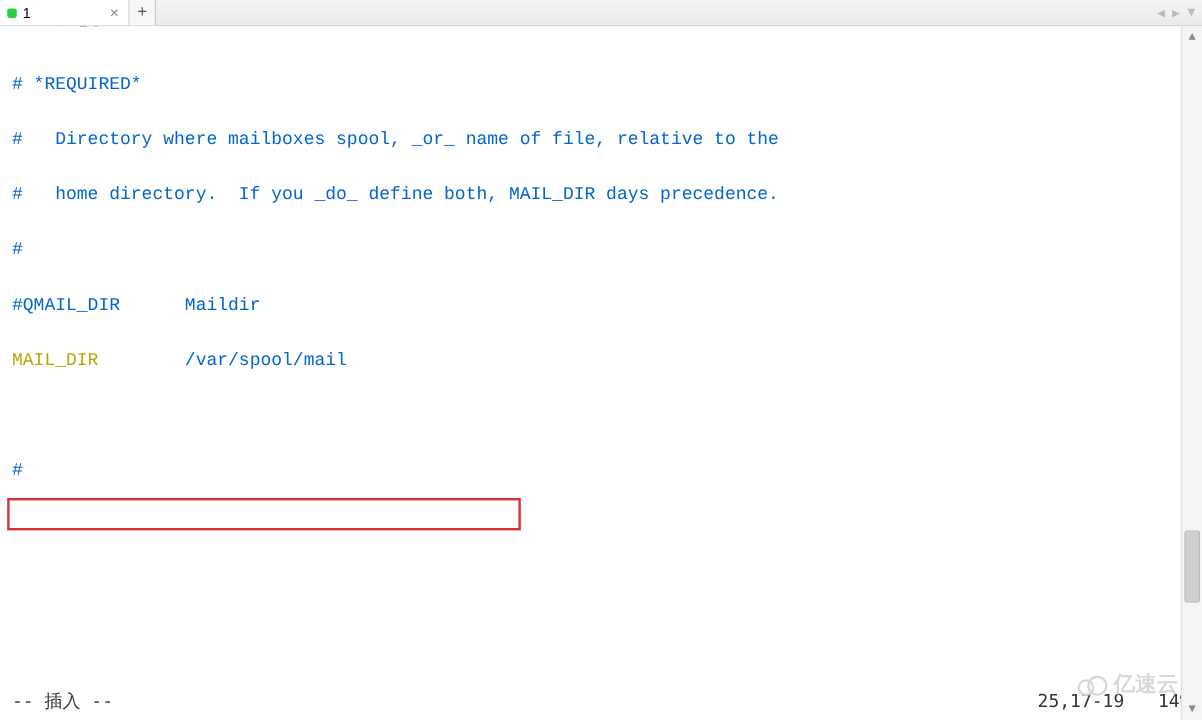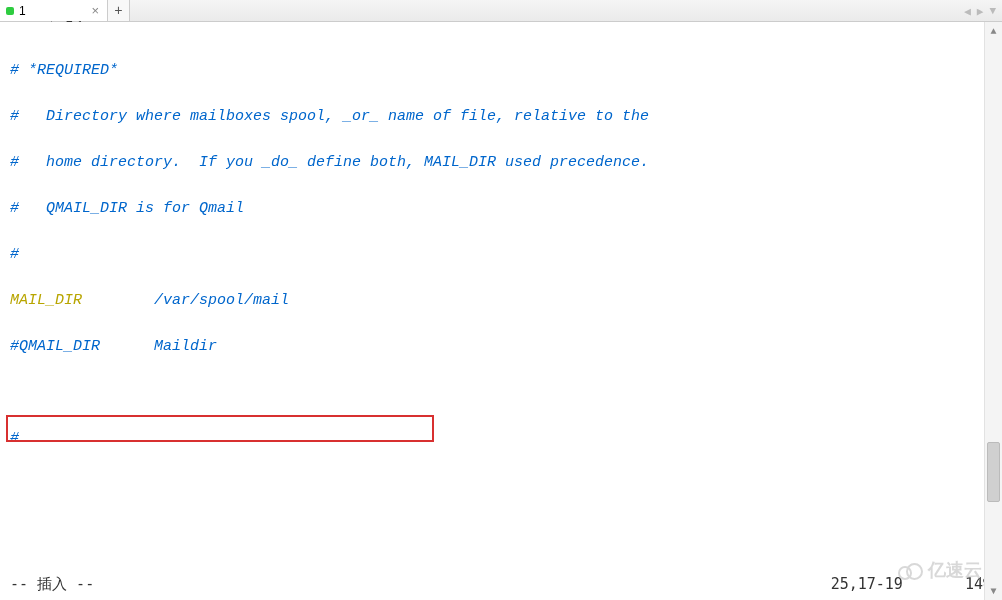--- a/index.html
+++ b/index.html
@@ -74,40 +74,40 @@
       top: 22px;
       left: 0;
       right: 0;
       bottom: 0;
       background: #ffffff;
       padding: 14px 10px 4px 10px;
       line-height: 23px;
       white-space: pre;
       color: #0066cc;
     }
-    .line { display: block; min-height: 23px; font-style: italic; }
+    .line { display: block; min-height: 23px; }
     .yellow { color: #b8a500; }
     .highlight-box {
       position: absolute;
       border: 2px solid #d83030;
       pointer-events: none;
     }
     .status-line {
       position: absolute;
       left: 10px;
       right: 10px;
       bottom: 6px;
       display: flex;
       justify-content: space-between;
       font-family: "Consolas", "Monaco", monospace;
       color: #333;
       font-size: 15px;
       margin-top: 24px;
     }
-    .status-right { display: flex; gap: 62px; }
+    .status-right { display: flex; gap: 28px; }
     .scrollbar-track {
       position: absolute;
       right: 0;
       top: 22px;
       bottom: 0;
       width: 18px;
       background: #f4f4f4;
       border-left: 1px solid #e2e2e2;
     }
     .scrollbar-arrow {
@@ -171,25 +171,24 @@
   <div class="tab-nav">
     <span>◀</span>
     <span>▶</span>
     <span>▼</span>
   </div>
 </div>
 
 <div class="terminal">
 <span class="line"># *REQUIRED*</span>
 <span class="line">#   Directory where mailboxes spool, _or_ name of file, relative to the</span>
-<span class="line">#   home directory.  If you _do_ define both, MAIL_DIR used precedence.</span>
-<span class="line">#   QMAIL_DIR is for Qmail</span>
+<span class="line">#   home directory.  If you _do_ define both, MAIL_DIR days precedence.</span>
 <span class="line">#</span>
+<span class="line">#QMAIL_DIR      Maildir</span>
 <span class="line"><span class="yellow">MAIL_DIR</span><span>        </span><span>/var/spool/mail</span></span>
-<span class="line">#QMAIL_DIR      Maildir</span>
 <span class="line"></span>
 <span class="line">#</span>
 
 
 
 
 
 
 
 

